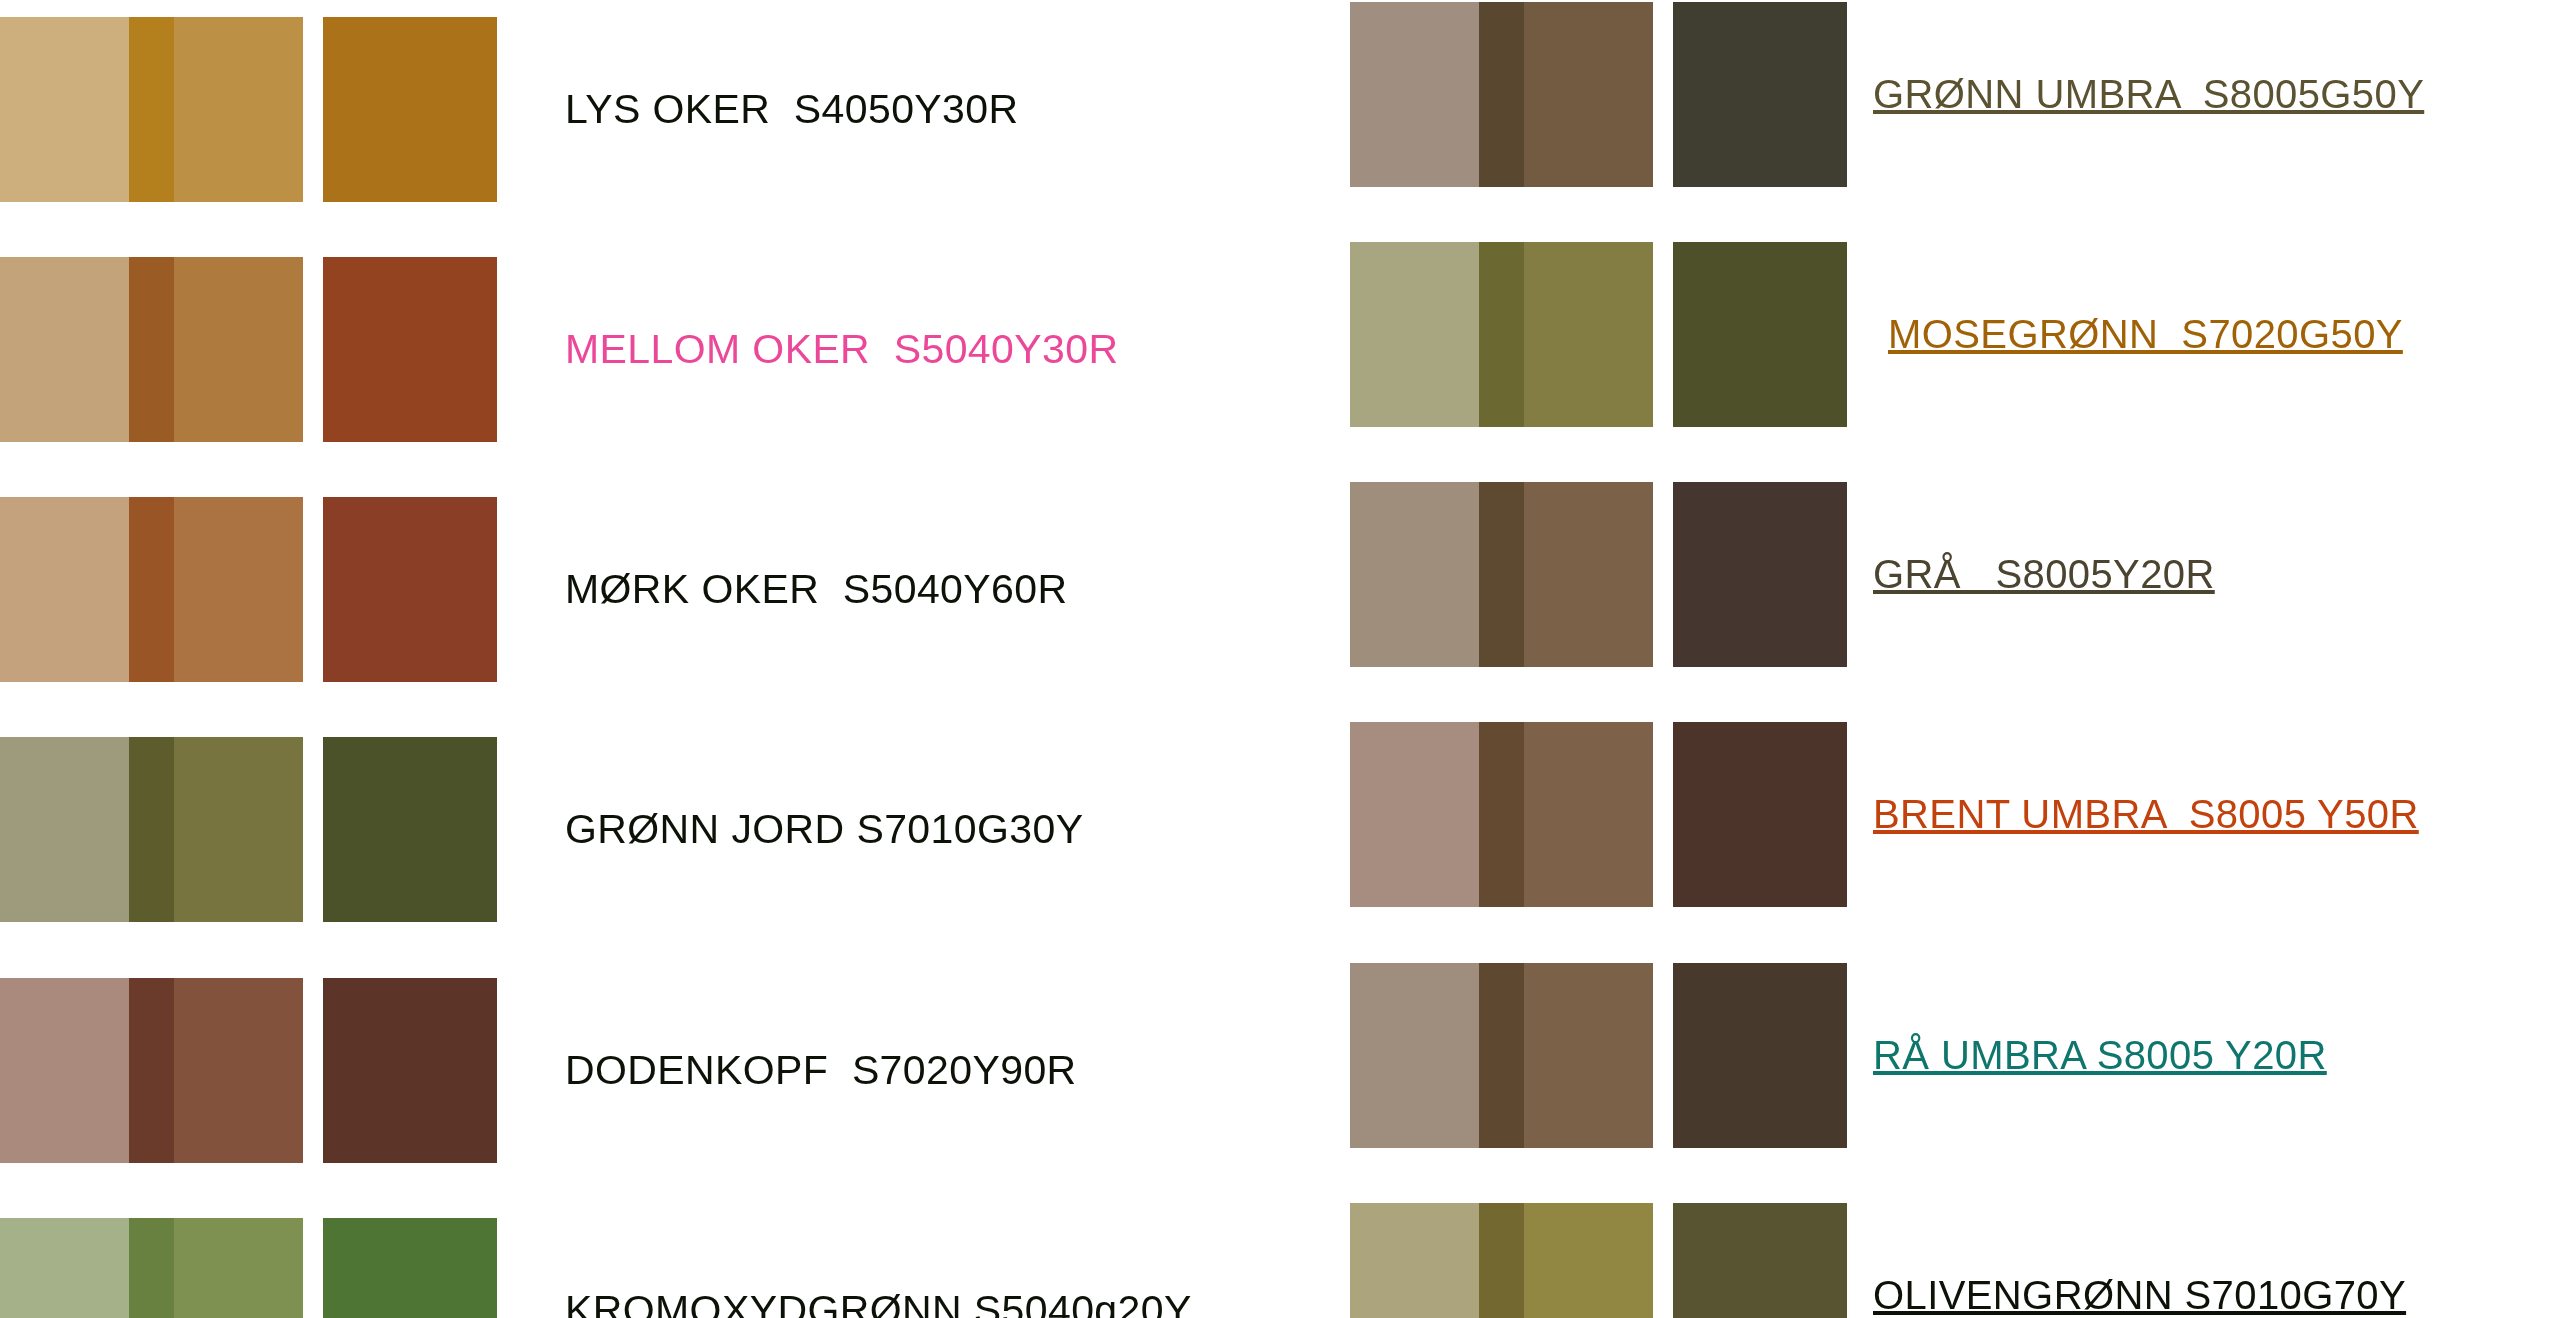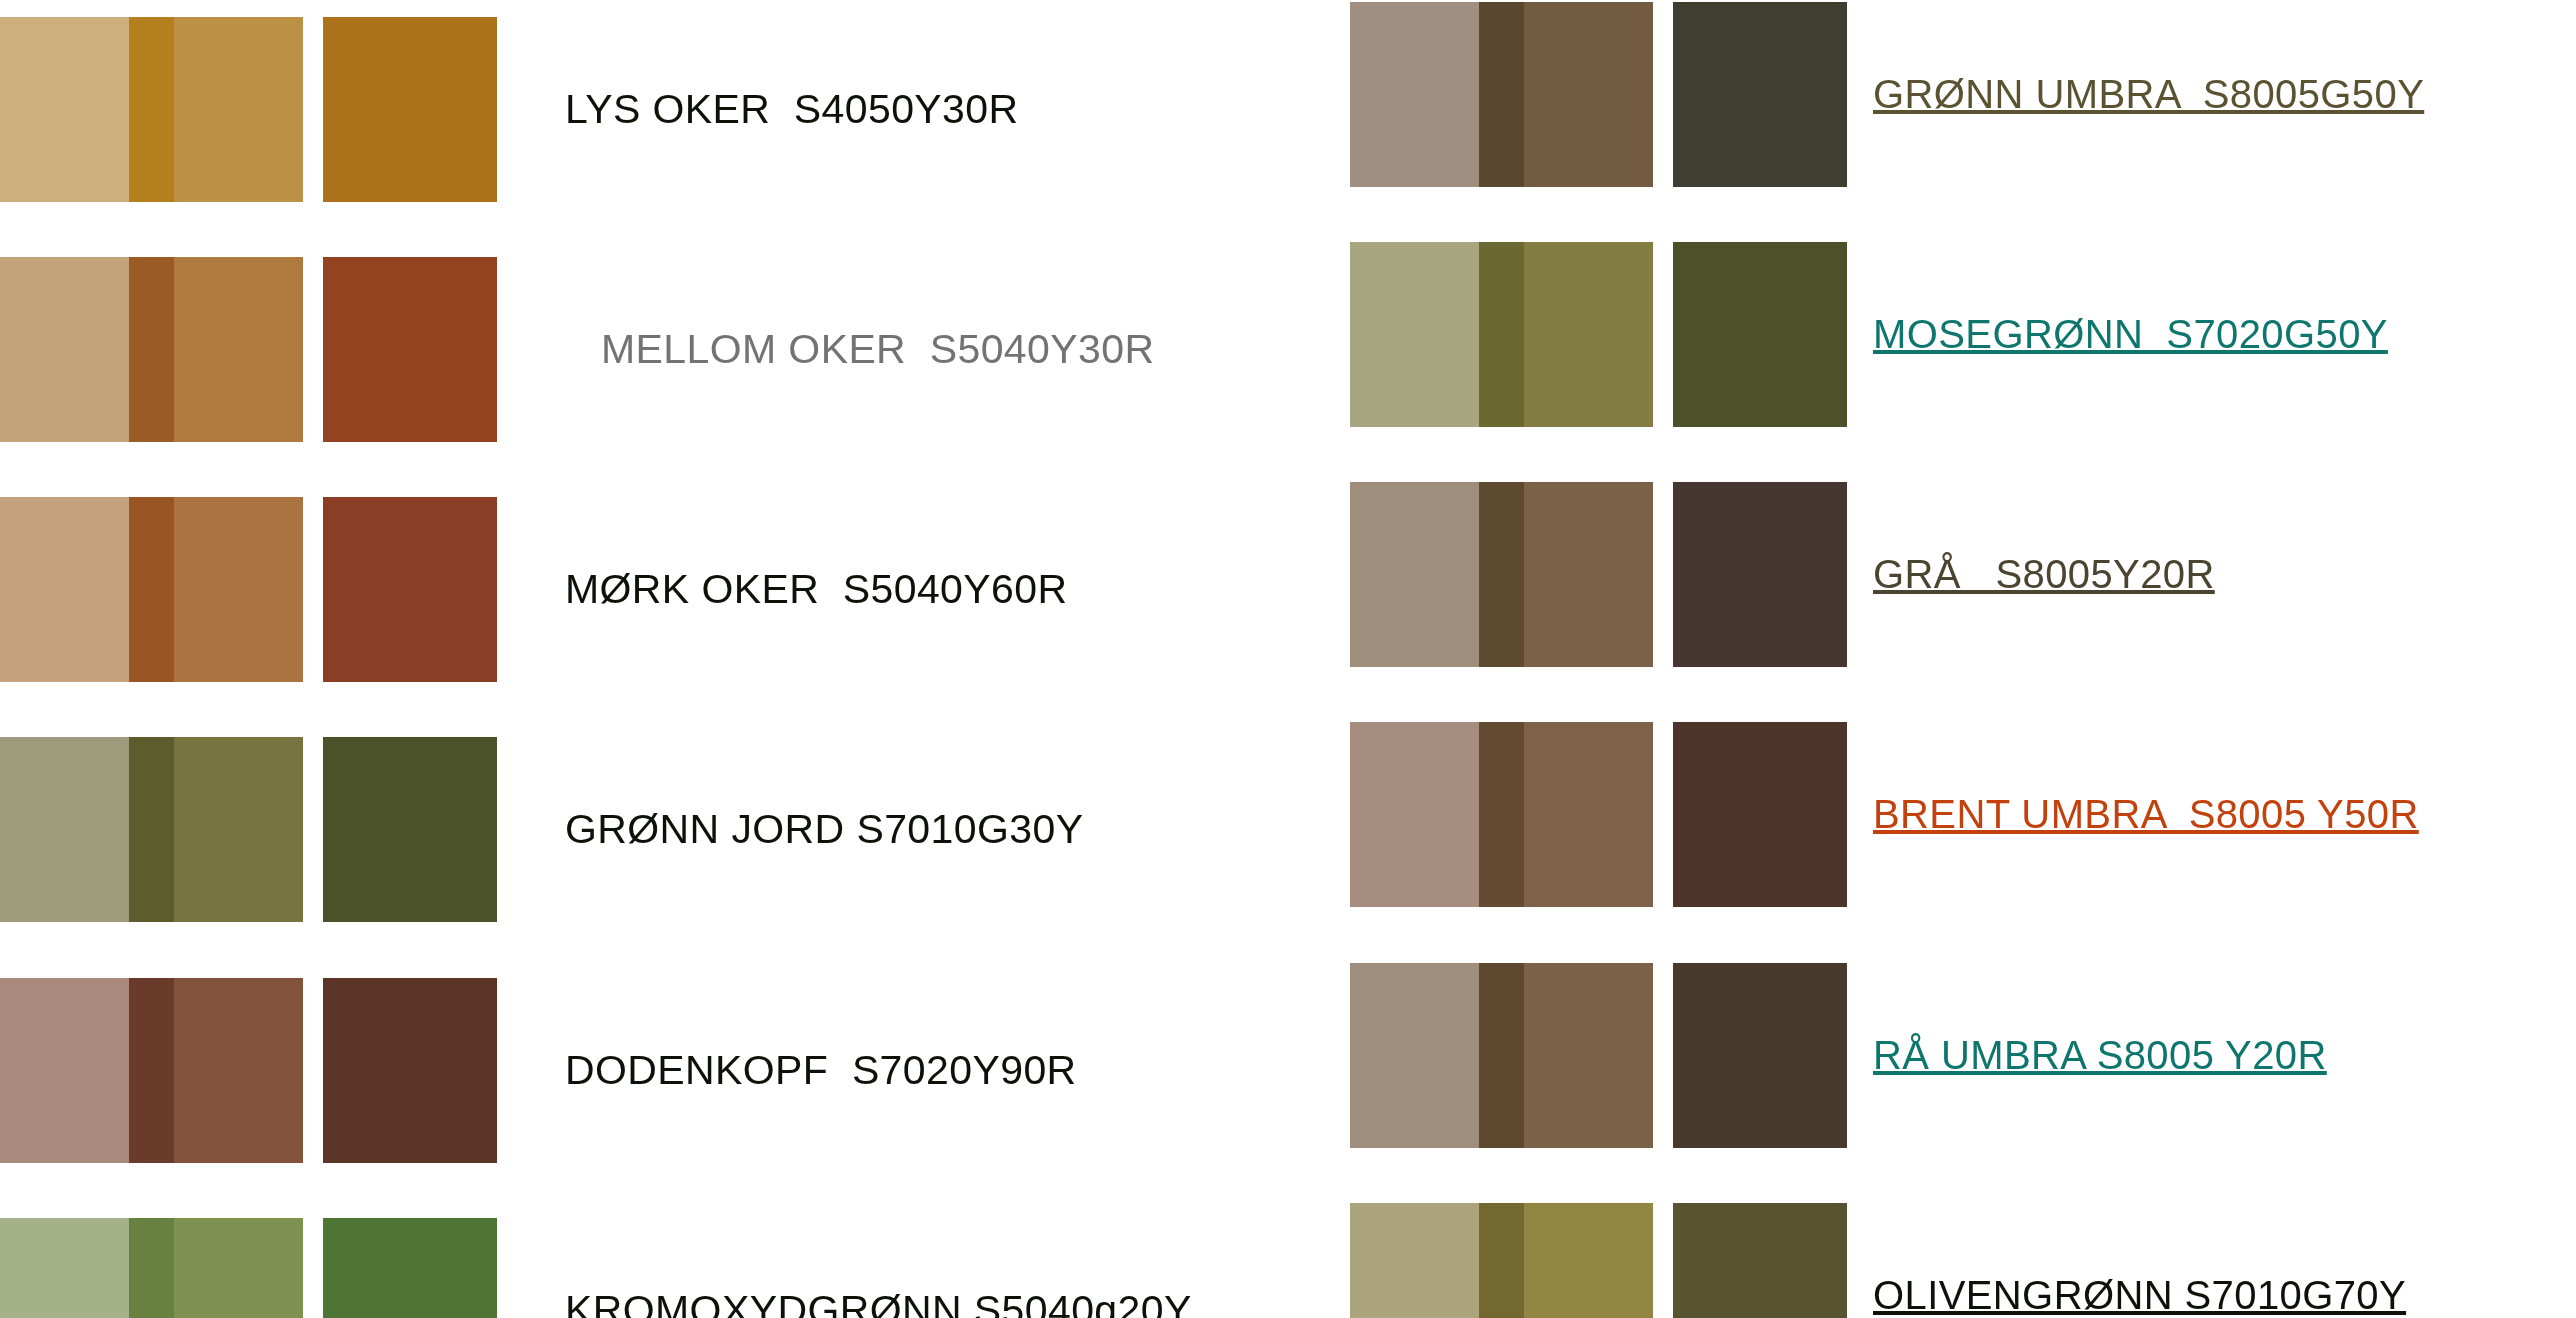--- a/index.html
+++ b/index.html
@@ -111,21 +111,21 @@
       <div class="label" style="color: rgb(13, 18, 8);">LYS OKER  S4050Y30R</div>
     </div>
 
     <div class="row" style="top:240px;">
       <div class="swatch-group">
         <div class="panel light" style="background: rgb(195, 163, 121);"></div>
         <div class="panel mid" style="background: rgb(174, 122, 62);"></div>
         <div class="panel overlap" style="background: rgb(155, 91, 36);"></div>
         <div class="panel dark" style="background: rgb(147, 67, 31);"></div>
       </div>
-      <div class="label" style="color: #737373; margin-left: 36px;">MELLOM OKER  S5040Y30R</div>
+      <div class="label" style="color: #ec4899;">MELLOM OKER  S5040Y30R</div>
     </div>
 
     <div class="row" style="top:480px;">
       <div class="swatch-group">
         <div class="panel light" style="background: rgb(196, 162, 126);"></div>
         <div class="panel mid" style="background: rgb(171, 115, 66);"></div>
         <div class="panel overlap" style="background: rgb(154, 85, 38);"></div>
         <div class="panel dark" style="background: rgb(139, 62, 38);"></div>
       </div>
       <div class="label" style="color: rgb(13, 18, 8);">MØRK OKER  S5040Y60R</div>
@@ -175,21 +175,21 @@
       <div class="label" style="color: rgb(90, 82, 49);">GRØNN UMBRA  S8005G50Y</div>
     </div>
 
     <div class="row" style="top:240px;">
       <div class="swatch-group">
         <div class="panel light" style="background: rgb(168, 165, 129);"></div>
         <div class="panel mid" style="background: rgb(131, 124, 67);"></div>
         <div class="panel overlap" style="background: rgb(107, 104, 49);"></div>
         <div class="panel dark" style="background: rgb(77, 80, 41);"></div>
       </div>
-      <div class="label" style="color: #0f766e;">MOSEGRØNN  S7020G50Y</div>
+      <div class="label" style="color: #a16207; margin-left: 15px;">MOSEGRØNN  S7020G50Y</div>
     </div>
 
     <div class="row" style="top:480px;">
       <div class="swatch-group">
         <div class="panel light" style="background: rgb(160, 142, 125);"></div>
         <div class="panel mid" style="background: rgb(122, 97, 71);"></div>
         <div class="panel overlap" style="background: rgb(93, 74, 49);"></div>
         <div class="panel dark" style="background: rgb(69, 55, 48);"></div>
       </div>
       <div class="label" style="color: rgb(75, 68, 49);">GRÅ   S8005Y20R</div>

